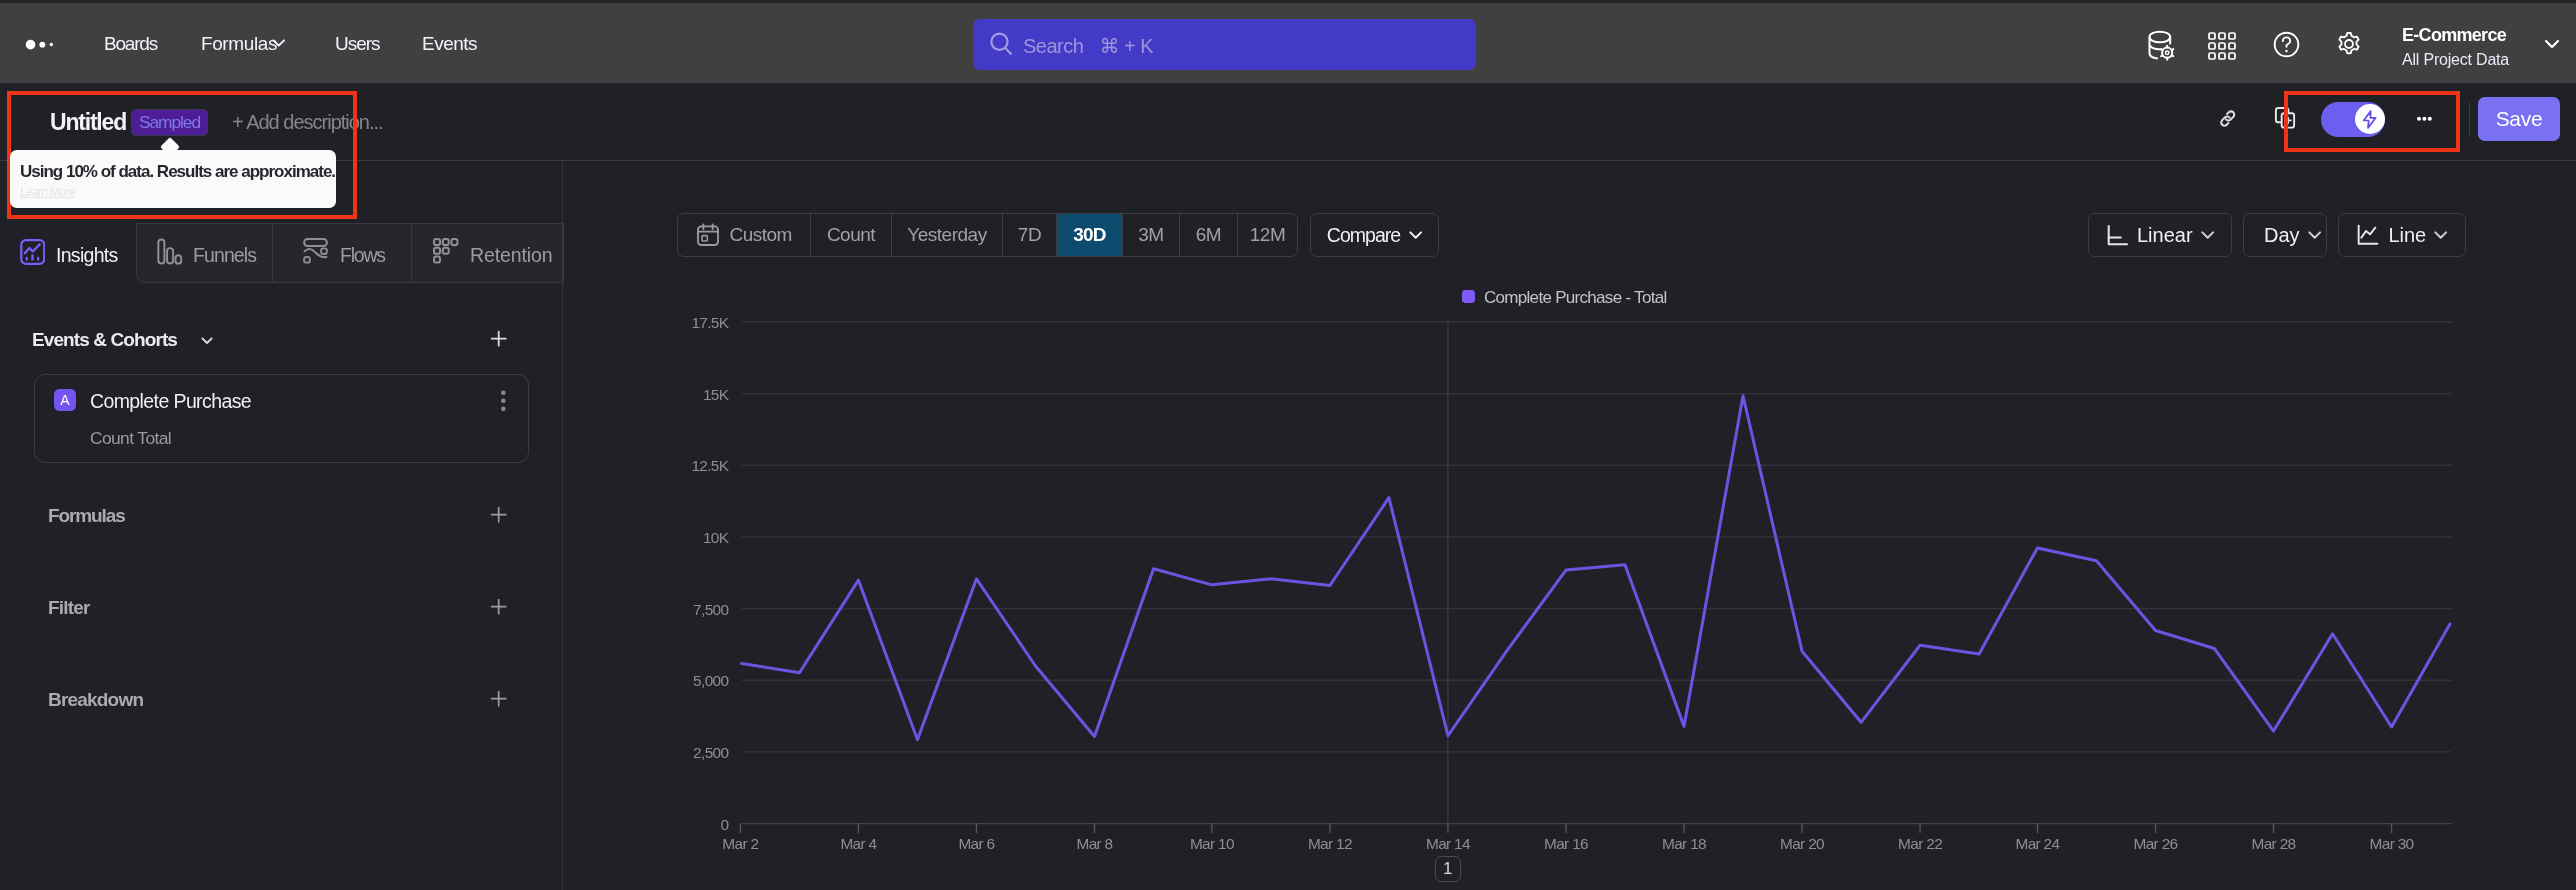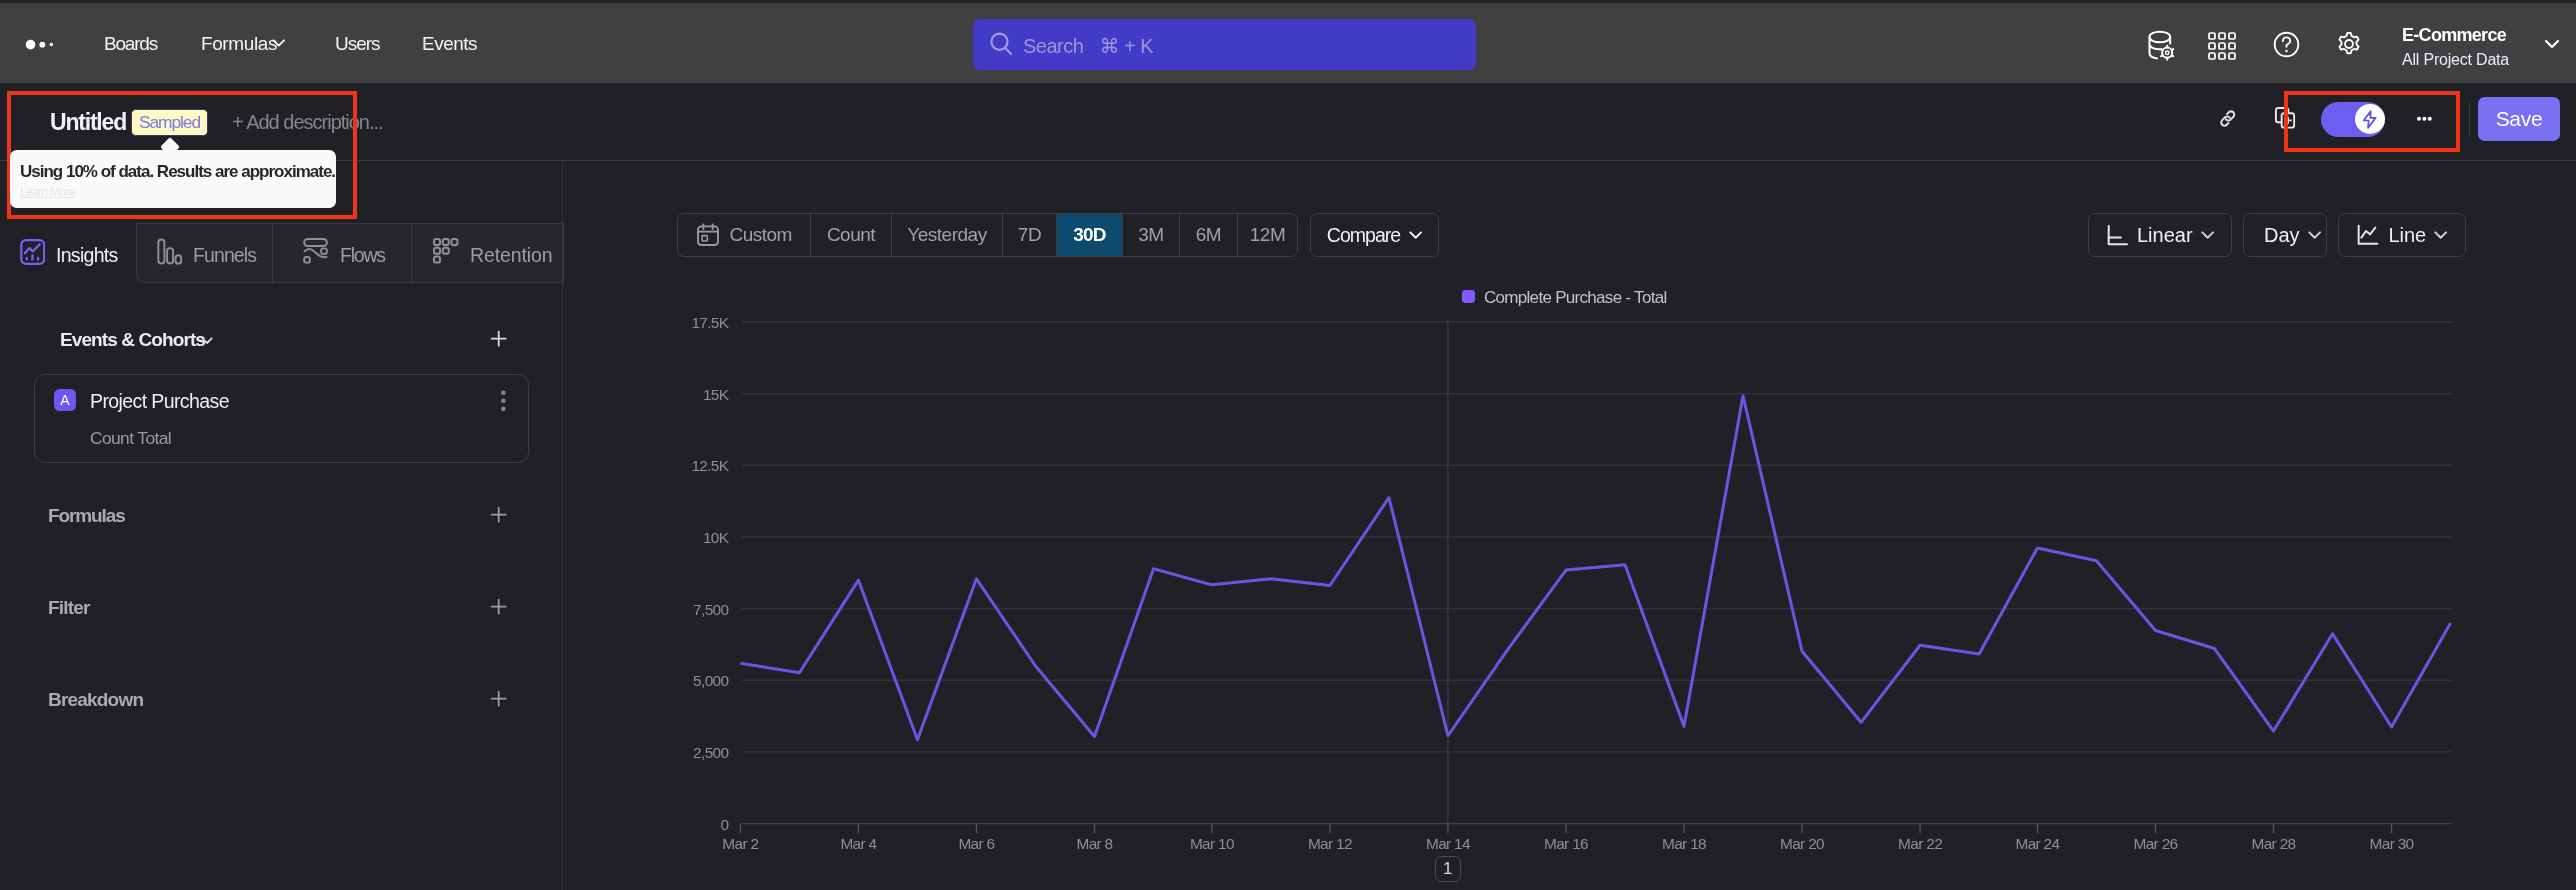--- a/index.html
+++ b/index.html
@@ -80,21 +80,21 @@
     <div class="abs" style="left:2402px;top:48px;font-size:16px;letter-spacing:-0.2px;color:#eceafb;">All Project Data</div>
     <svg class="abs" style="left:2544px;top:36px;" width="16" height="10.7" viewBox="0 0 24 16">
         <path d="M3 3 L12 12 L21 3" fill="none" stroke="#fff" stroke-width="3.2" stroke-linecap="round" stroke-linejoin="round"></path>
       </svg>
   </div>
 
   <div class="abs" style="left:0;top:83px;width:2576px;height:78px;background:#202126;"></div>
   <div class="abs" style="left:0;top:160px;width:2576px;height:1.3px;background:#3a3b41;"></div>
 
   <div class="abs" style="left:50px;top:109px;font-size:23px;letter-spacing:-1.2px;font-weight:bold;color:#f2f2f6;">Untitled</div>
-  <div class="abs ctr" style="left:131px;top:109px;width:77px;height:27px;border-radius:4.7px;background:#fef9c3;border:0.7px solid #3d3954;">
+  <div class="abs ctr" style="left:131px;top:109px;width:77px;height:27px;border-radius:4.7px;background:#4c1d95;border:0.7px solid #3d3954;">
     <span style="font-size:17.4px;letter-spacing:-1.1px;color:#7f78ea;">Sampled</span>
   </div>
   <div class="abs" style="left:232px;top:111px;font-size:20px;letter-spacing:-1px;color:#85858d;">+ Add description...</div>
 
   <svg class="abs" style="left:2217px;top:107px;" width="21.5" height="23" viewBox="0 0 24 24">
     <path d="M10 13 a3.5 3.5 0 0 0 5 .4 l3.2-3.2 a3.6 3.6 0 0 0-5.1-5.1 L11.3 6.9" fill="none" stroke="#dcdce0" stroke-width="2.3" stroke-linecap="round"></path>
     <path d="M14 11 a3.5 3.5 0 0 0-5-.4 l-3.2 3.2 a3.6 3.6 0 0 0 5.1 5.1 l1.8-1.8" fill="none" stroke="#dcdce0" stroke-width="2.3" stroke-linecap="round"></path>
   </svg>
   <svg class="abs" style="left:2274px;top:106px;" width="23" height="24" viewBox="0 0 24 25">
     <rect x="2" y="2" width="13" height="15" rx="2.5" fill="none" stroke="#e8e8ec" stroke-width="2"></rect>
@@ -150,33 +150,33 @@
       <rect x="1.5" y="1.5" width="9" height="9" rx="3.2"></rect>
       <rect x="14.5" y="1.5" width="9" height="9" rx="3.2"></rect>
       <rect x="27.5" y="1.5" width="9" height="9" rx="3.2"></rect>
       <rect x="1.5" y="14.5" width="9" height="9" rx="3.2"></rect>
       <rect x="14.5" y="14.5" width="9" height="9" rx="3.2"></rect>
       <rect x="1.5" y="27.5" width="9" height="9" rx="3.2"></rect>
     </g>
   </svg>
   <div class="abs" style="left:470px;top:244px;font-size:19.5px;letter-spacing:-0.1px;color:#9c9ca4;">Retention</div>
 
-  <div class="abs" style="left:60px;top:329px;font-size:19px;letter-spacing:-0.9px;font-weight:bold;color:#eaeaef;">Events &amp; Cohorts</div>
+  <div class="abs" style="left:32px;top:329px;font-size:19px;letter-spacing:-0.9px;font-weight:bold;color:#eaeaef;">Events &amp; Cohorts</div>
   <svg class="abs" style="left:201px;top:337px;" width="12" height="8" viewBox="0 0 18 12">
       <path d="M2 2 L9 9 L16 2" fill="none" stroke="#d9d9de" stroke-width="2.8" stroke-linecap="round" stroke-linejoin="round"></path>
     </svg>
   <svg class="abs" style="left:490px;top:330px;" width="17.4" height="17.4" viewBox="0 0 26 26">
       <path d="M13 2.5 V23.5 M2.5 13 H23.5" stroke="#dcdce0" stroke-width="2.7" stroke-linecap="round"></path>
     </svg>
 
   <div class="abs" style="left:34px;top:374px;width:495px;height:89px;border-radius:10.7px;border:1.3px solid #3e3e45;"></div>
   <div class="abs ctr" style="left:54px;top:389px;width:22px;height:22px;border-radius:5.4px;background:#7354ee;">
     <span style="font-size:14px;color:#fff;">A</span>
   </div>
-  <div class="abs" style="left:90px;top:390px;font-size:19.5px;letter-spacing:-0.6px;color:#efeff3;">Project Purchase</div>
+  <div class="abs" style="left:90px;top:390px;font-size:19.5px;letter-spacing:-0.6px;color:#efeff3;">Complete Purchase</div>
   <svg class="abs" style="left:500px;top:390px;" width="6.7" height="23" viewBox="0 0 10 34">
     <circle cx="5" cy="4" r="3.4" fill="#87878f"></circle>
       <circle cx="5" cy="16" r="3.4" fill="#87878f"></circle>
       <circle cx="5" cy="28" r="3.4" fill="#87878f"></circle>
   </svg>
   <div class="abs" style="left:90px;top:428px;font-size:17.4px;letter-spacing:-0.6px;color:#9a9aa2;">Count Total</div>
 
   <div class="abs" style="left:48px;top:505px;font-size:19px;letter-spacing:-1.1px;font-weight:bold;color:#a9a9b1;">Formulas</div>
   <svg class="abs" style="left:490px;top:506px;" width="17.4" height="17.4" viewBox="0 0 26 26">
       <path d="M13 2.5 V23.5 M2.5 13 H23.5" stroke="#9d9da5" stroke-width="2.6" stroke-linecap="round"></path>

